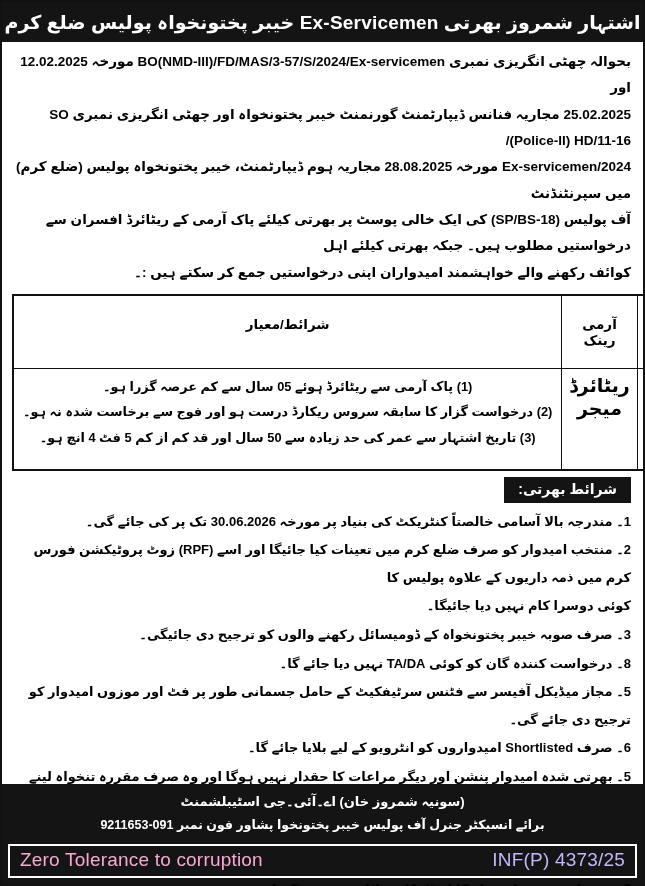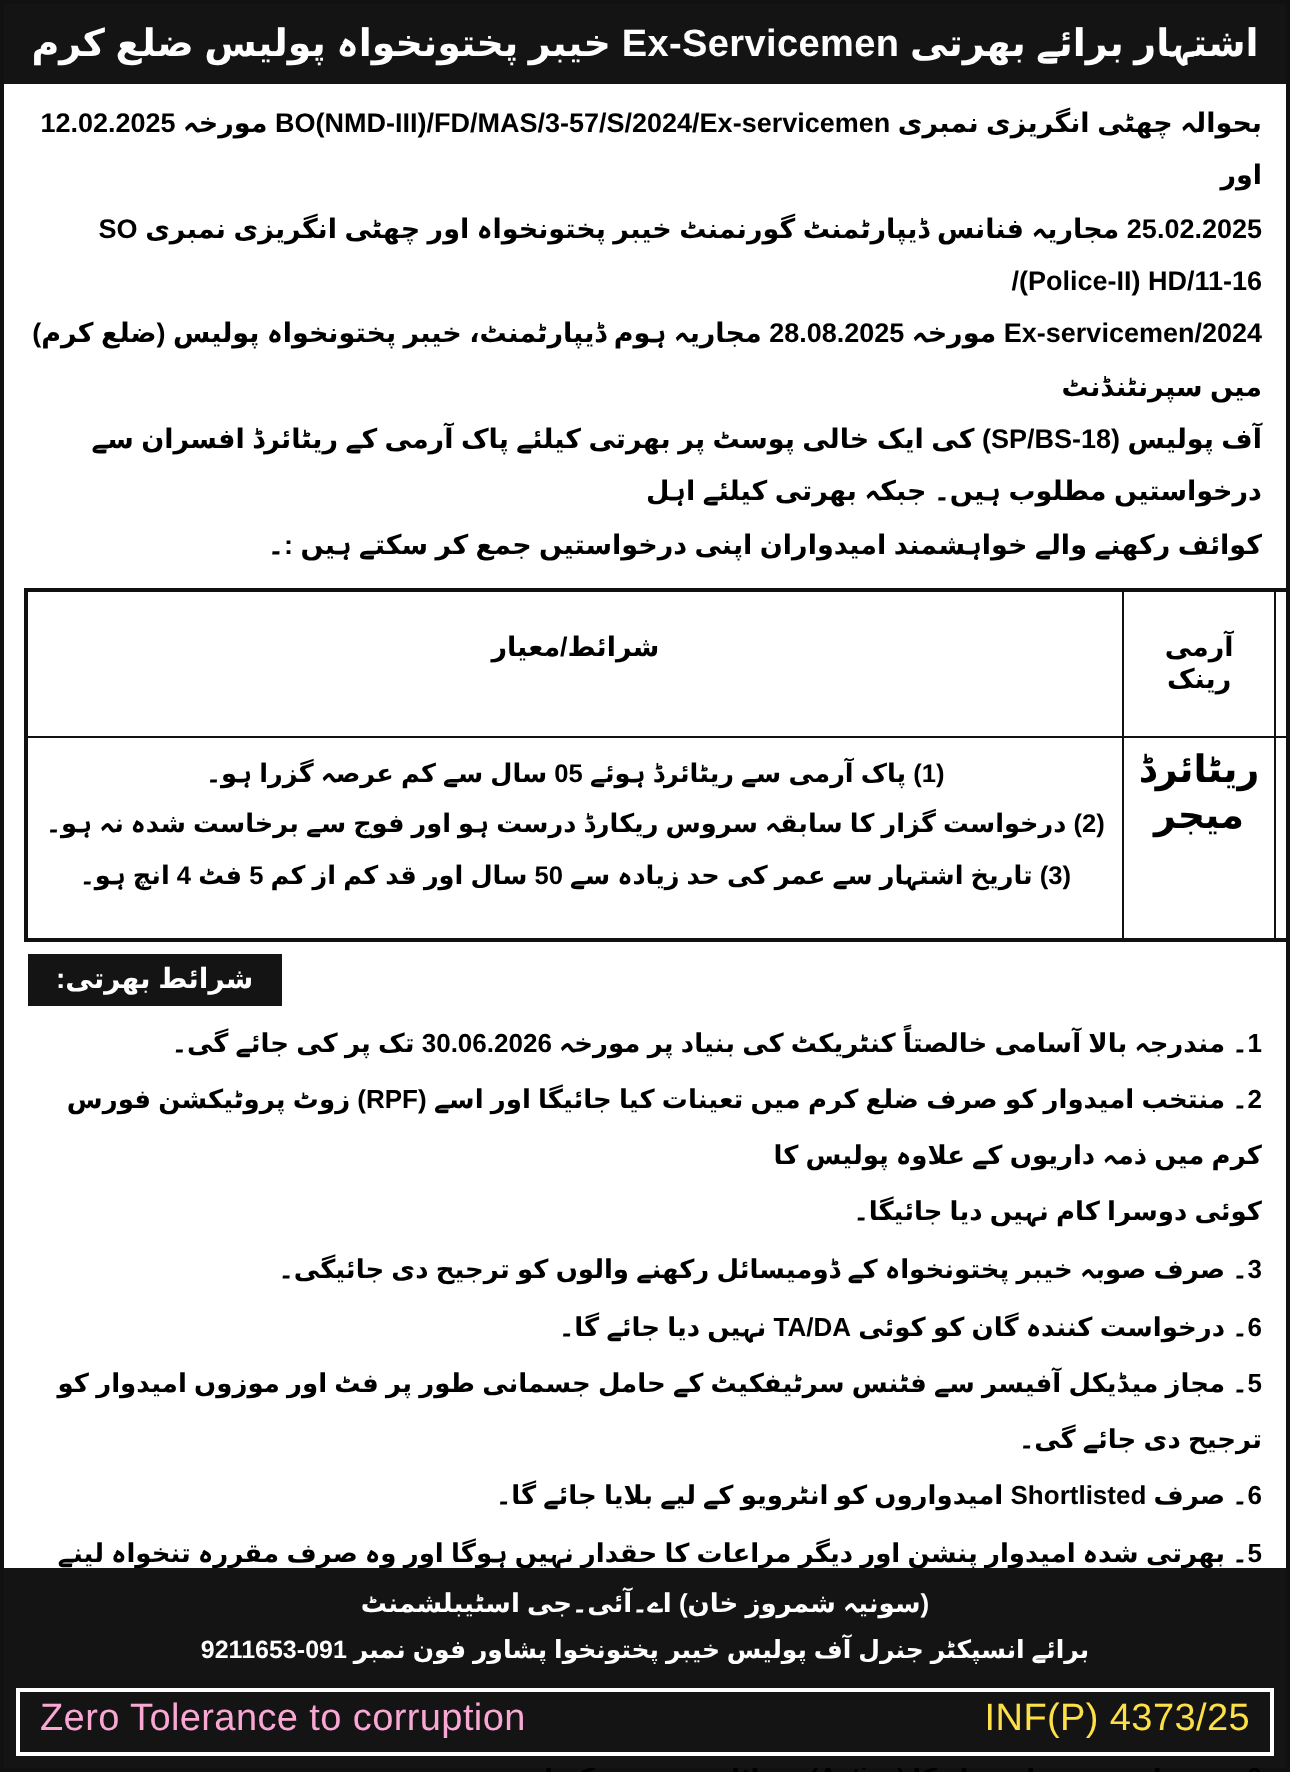--- a/index.html
+++ b/index.html
@@ -67,21 +67,21 @@
     text-align:center;
     line-height:2.0;
     font-size:12.8px;
     padding:5px 9px 6px 9px;
   }
   table.jobs td.crit .ln{display:block;white-space:nowrap;}
   .col-police{width:19%;}
   .col-army{width:14%;}
 
   
-  .condhead-row{display:flex;justify-content:flex-start;padding:6px 12px 2px 12px;}
+  .condhead-row{display:flex;justify-content:flex-end;padding:6px 12px 2px 12px;}
   .condhead{
     background:#141414;color:#fff;
     font-size:14px;font-weight:700;
     padding:2px 14px 3px 14px;
     direction:rtl;
     line-height:1.5;
   }
 
   
   .conds{
@@ -109,29 +109,29 @@
     padding:0 14px;
   }
   .signblock .sline.small{font-size:12.5px;}
   .footbar{
     margin:7px 6px 6px 6px;
     border:2px solid #ffffff;
     display:flex;align-items:center;justify-content:space-between;
     padding:3px 10px 5px 10px;
   }
   .footbar .fl{font-size:19px;font-weight:400;color:#f9a8d4;letter-spacing:.2px;}
-  .footbar .fr{font-size:19px;font-weight:400;color:#fde047;letter-spacing:.2px;}
+  .footbar .fr{font-size:19px;font-weight:400;color:#c4b5fd;letter-spacing:.2px;}
 </style>
 </head>
 <body>
 
 <div class="page">
 
   <div class="titlebar">
-    <span class="t">اشتہار برائے بھرتی Ex-Servicemen خیبر پختونخواہ پولیس ضلع کرم</span>
+    <span class="t">اشتہار شمروز بھرتی Ex-Servicemen خیبر پختونخواہ پولیس ضلع کرم</span>
   </div>
 
   <div class="intro rtl">
     <p>بحوالہ چھٹی انگریزی نمبری BO(NMD-III)/FD/MAS/3-57/S/2024/Ex-servicemen مورخہ 12.02.2025 اور</p>
     <p>25.02.2025 مجاریہ فنانس ڈیپارٹمنٹ گورنمنٹ خیبر پختونخواہ اور چھٹی انگریزی نمبری SO (Police-II) HD/11-16/</p>
     <p>Ex-servicemen/2024 مورخہ 28.08.2025 مجاریہ ہوم ڈیپارٹمنٹ، خیبر پختونخواہ پولیس (ضلع کرم) میں سپرنٹنڈنٹ</p>
     <p>آف پولیس (SP/BS-18) کی ایک خالی پوسٹ پر بھرتی کیلئے پاک آرمی کے ریٹائرڈ افسران سے درخواستیں مطلوب ہیں۔ جبکہ بھرتی کیلئے اہل</p>
     <p>کوائف رکھنے والے خواہشمند امیدواران اپنی درخواستیں جمع کر سکتے ہیں :۔</p>
   </div>
 
@@ -160,21 +160,21 @@
 
   <div class="condhead-row">
     <span class="condhead">شرائط بھرتی:</span>
   </div>
 
   <div class="conds rtl">
     <div class="item">1۔   مندرجہ بالا آسامی خالصتاً کنٹریکٹ کی بنیاد پر مورخہ 30.06.2026 تک پر کی جائے گی۔</div>
     <div class="item">2۔  منتخب امیدوار کو صرف ضلع کرم میں تعینات کیا جائیگا اور اسے (RPF) زوٹ پروٹیکشن فورس کرم میں ذمہ داریوں کے علاوہ پولیس کا</div>
     <div class="item">کوئی دوسرا کام نہیں دیا جائیگا۔</div>
     <div class="item">3۔  صرف صوبہ خیبر پختونخواہ کے ڈومیسائل رکھنے والوں کو ترجیح دی جائیگی۔</div>
-    <div class="item">6۔  درخواست کنندہ گان کو کوئی TA/DA نہیں دیا جائے گا۔</div>
+    <div class="item">8۔  درخواست کنندہ گان کو کوئی TA/DA نہیں دیا جائے گا۔</div>
     <div class="item">5۔  مجاز میڈیکل آفیسر سے فٹنس سرٹیفکیٹ کے حامل جسمانی طور پر فٹ اور موزوں امیدوار کو ترجیح دی جائے گی۔</div>
     <div class="item">6۔  صرف Shortlisted امیدواروں کو انٹرویو کے لیے بلایا جائے گا۔</div>
     <div class="item">5۔ بھرتی شدہ امیدوار پنشن اور دیگر مراعات کا حقدار نہیں ہوگا اور وہ صرف مقررہ تنخواہ لینے کا حقدار ہوگا۔</div>
     <div class="item">8۔  بھرتی شدہ امیدوار اس تقرری کو مستقبل میں کسی بھی وقت ریگولرائزیشن کیلئے کسی بھی معزز عدالت میں التجاء کرنے کا مجاز نہیں ہوگا۔</div>
     <div class="item">9۔  درخواست میں امیدوار کا (Active) موبائل نمبر درج کرنا ضروری ہے۔</div>
     <div class="item">10۔  درخواست گزار اسناد/دستاویزات، قومی شناختی کارڈ،  سرٹیفکیٹ جس فیلڈ میں ہو، کی فوٹو کاپیاں جو تصدیق شدہ ہوں۔ دفتر AIG</div>
 
   </div>
 
   <div class="signblock">

